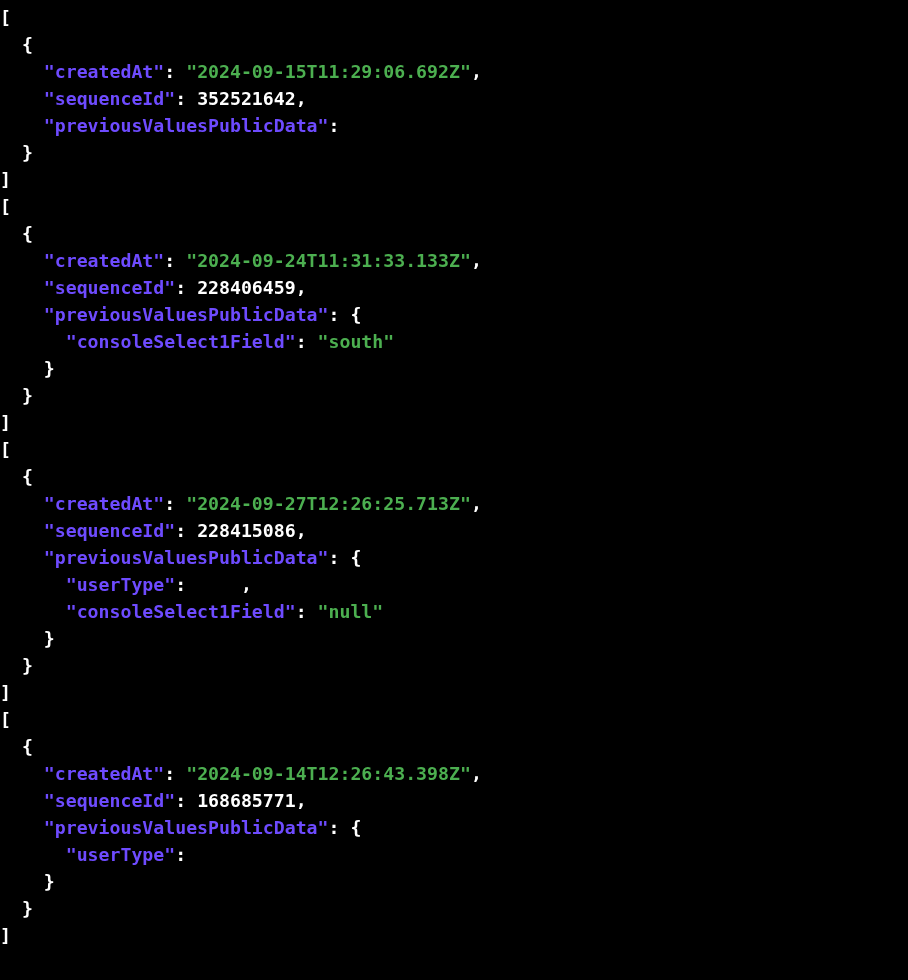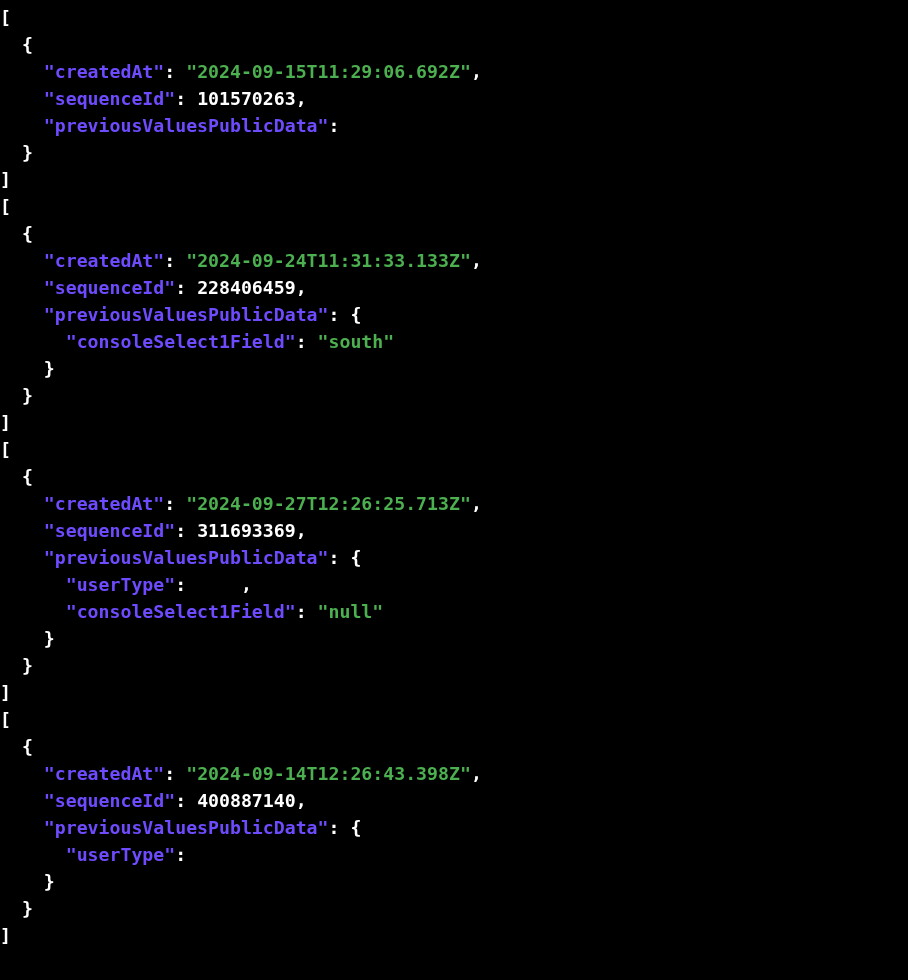--- a/index.html
+++ b/index.html
@@ -26,44 +26,44 @@
   .str { color: #4caf50; }               
   .num { color: #ffffff; }               
   .nul { color: #000000; }               
 </style>
 </head>
 <body>
 
 <pre class="code"><span class="p">[</span>
 <span class="p">  {</span>
 <span class="p">    </span><span class="key">"createdAt"</span><span class="p">: </span><span class="str">"<span>2024-09-15T11:29:06.692Z</span>"</span><span class="p">,</span>
-<span class="p">    </span><span class="key">"sequenceId"</span><span class="p">: </span><span class="num">101570263</span><span class="p">,</span>
+<span class="p">    </span><span class="key">"sequenceId"</span><span class="p">: </span><span class="num">352521642</span><span class="p">,</span>
 <span class="p">    </span><span class="key">"previousValuesPublicData"</span><span class="p">: </span><span class="nul">null</span>
 <span class="p">  }</span>
 <span class="p">]</span>
 <span class="p">[</span>
 <span class="p">  {</span>
 <span class="p">    </span><span class="key">"createdAt"</span><span class="p">: </span><span class="str">"<span>2024-09-24T11:31:33.133Z</span>"</span><span class="p">,</span>
 <span class="p">    </span><span class="key">"sequenceId"</span><span class="p">: </span><span class="num">228406459</span><span class="p">,</span>
 <span class="p">    </span><span class="key">"previousValuesPublicData"</span><span class="p">: {</span>
 <span class="p">      </span><span class="key">"consoleSelect1Field"</span><span class="p">: </span><span class="str">"<span>south</span>"</span>
 <span class="p">    }</span>
 <span class="p">  }</span>
 <span class="p">]</span>
 <span class="p">[</span>
 <span class="p">  {</span>
 <span class="p">    </span><span class="key">"createdAt"</span><span class="p">: </span><span class="str">"<span>2024-09-27T12:26:25.713Z</span>"</span><span class="p">,</span>
-<span class="p">    </span><span class="key">"sequenceId"</span><span class="p">: </span><span class="num">311693369</span><span class="p">,</span>
+<span class="p">    </span><span class="key">"sequenceId"</span><span class="p">: </span><span class="num">228415086</span><span class="p">,</span>
 <span class="p">    </span><span class="key">"previousValuesPublicData"</span><span class="p">: {</span>
 <span class="p">      </span><span class="key">"userType"</span><span class="p">: </span><span class="nul">null</span><span class="p">,</span>
 <span class="p">      </span><span class="key">"consoleSelect1Field"</span><span class="p">: </span><span class="str">"<span>null</span>"</span>
 <span class="p">    }</span>
 <span class="p">  }</span>
 <span class="p">]</span>
 <span class="p">[</span>
 <span class="p">  {</span>
 <span class="p">    </span><span class="key">"createdAt"</span><span class="p">: </span><span class="str">"<span>2024-09-14T12:26:43.398Z</span>"</span><span class="p">,</span>
-<span class="p">    </span><span class="key">"sequenceId"</span><span class="p">: </span><span class="num">400887140</span><span class="p">,</span>
+<span class="p">    </span><span class="key">"sequenceId"</span><span class="p">: </span><span class="num">168685771</span><span class="p">,</span>
 <span class="p">    </span><span class="key">"previousValuesPublicData"</span><span class="p">: {</span>
 <span class="p">      </span><span class="key">"userType"</span><span class="p">: </span><span class="nul">null</span>
 <span class="p">    }</span>
 <span class="p">  }</span>
 <span class="p">]</span></pre>
 
 </body></html>

